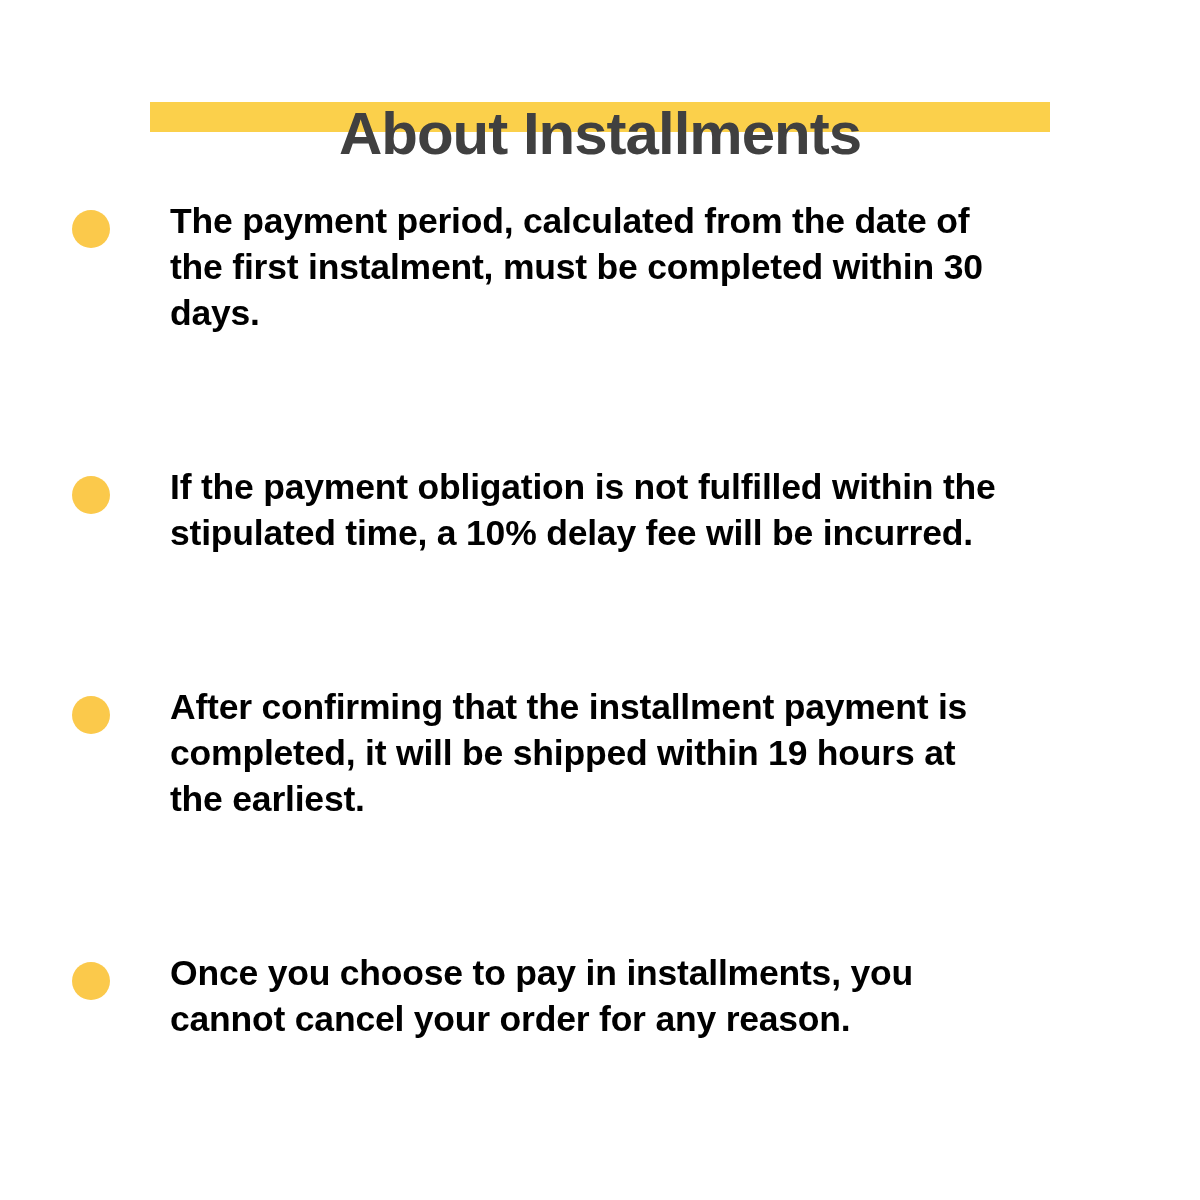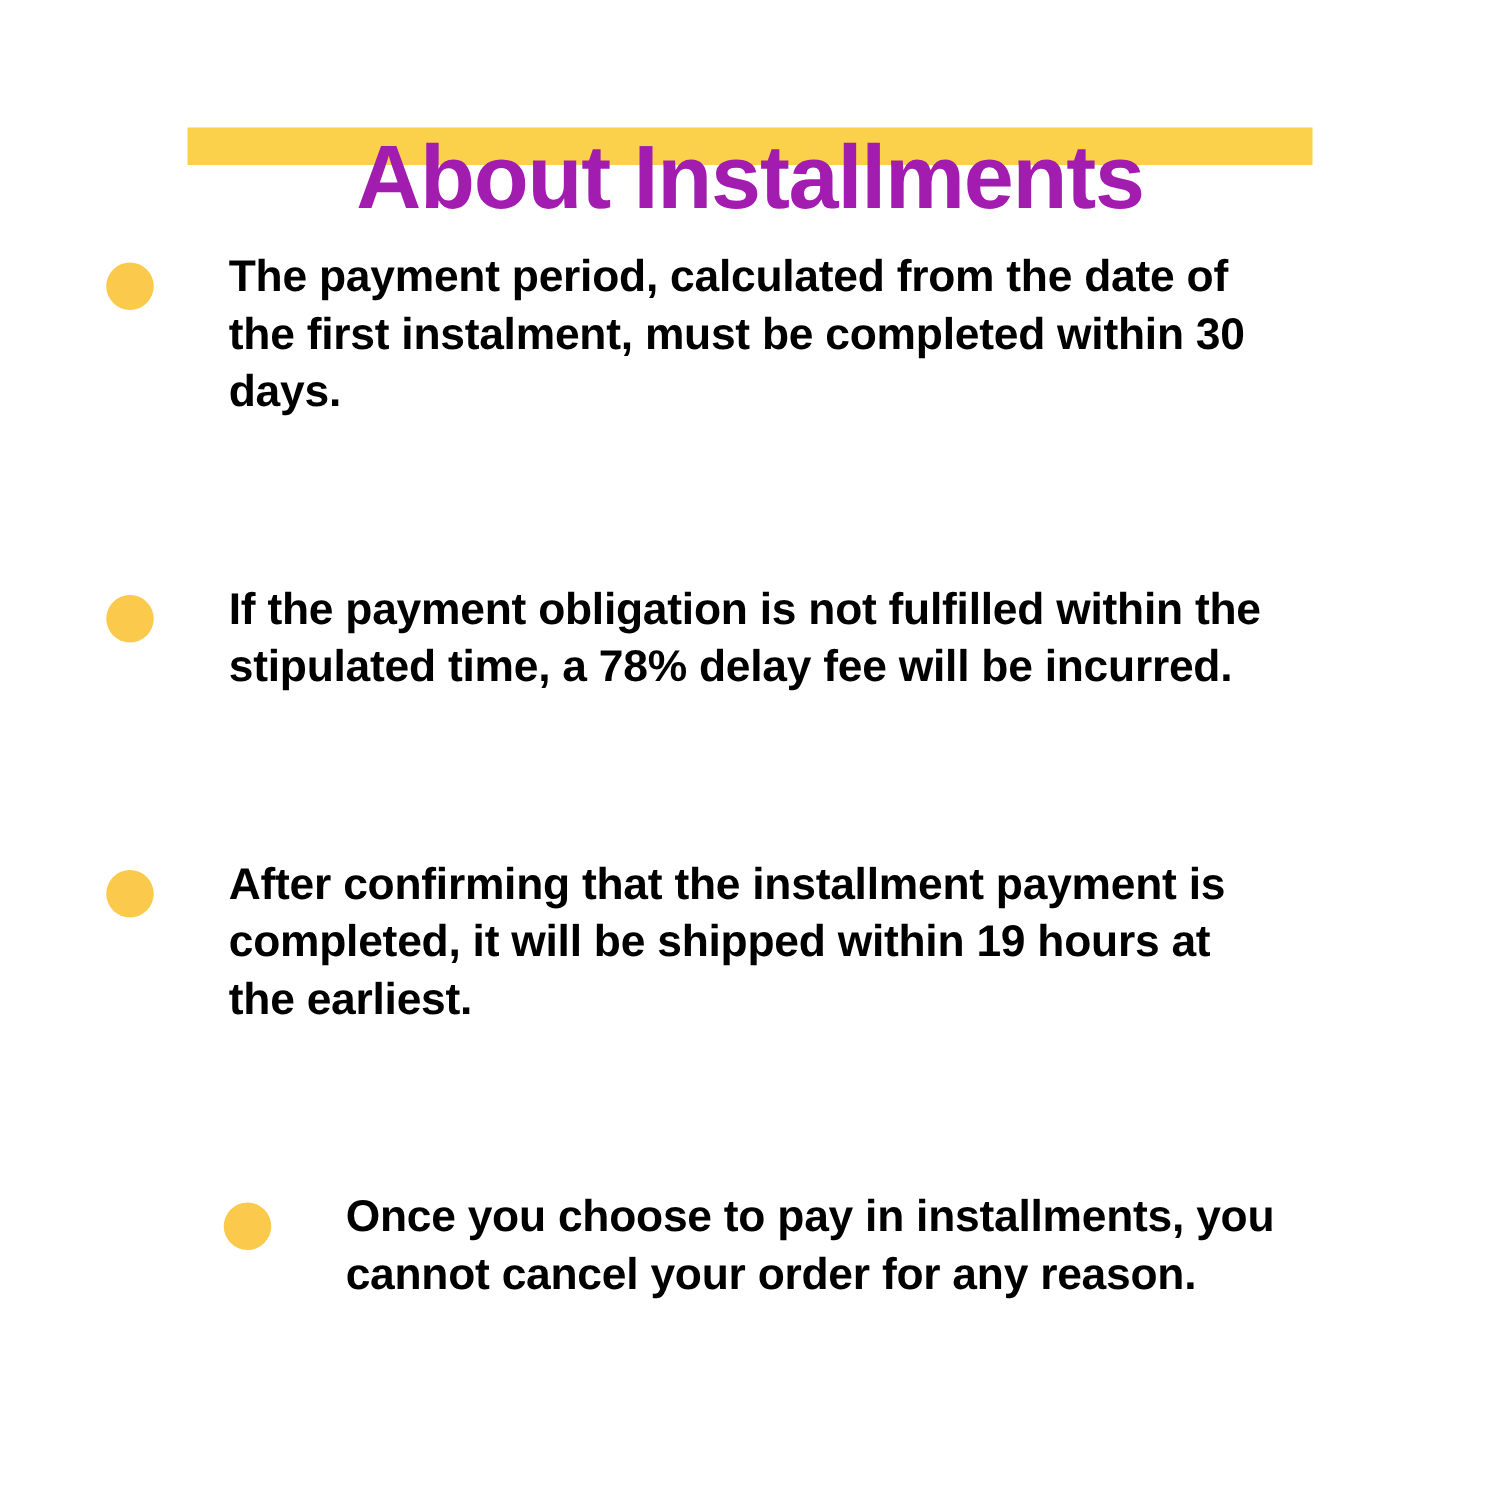--- a/index.html
+++ b/index.html
@@ -35,43 +35,42 @@
     right: 150px;
     top: 56px;
     height: 30px;
     background: #fbd04b;
     z-index: 1;
   }
   .title-text {
     position: relative;
     z-index: 2;
     display: inline-block;
-    font-size: 72px;
+    font-size: 60px;
     font-weight: bold;
     letter-spacing: -1px;
     line-height: 96px;
-    color: #a21caf;
+    color: #404040;
     white-space: nowrap;
   }
 
   
   .bullet-list {
-    margin: 52px 0 0 17px;
+    margin: 52px 0 0 4px;
     padding: 0;
     list-style: none;
   }
   .bullet-item {
     display: flex;
     align-items: flex-start;
     margin-bottom: 128px;
     padding-left: 68px;
   }
   .bullet-item:last-child {
     margin-bottom: 0;
-    justify-content: center;
   }
   .bullet-dot {
     flex: 0 0 auto;
     width: 38px;
     height: 38px;
     border-radius: 50%;
     background: #fbc94b;
     margin-top: 12px;
   }
   .bullet-text {
@@ -97,21 +96,21 @@
 
   <ul class="bullet-list">
 
     <li class="bullet-item">
       <span class="bullet-dot"></span>
       <span class="bullet-text">The payment period, calculated from the date of the first instalment, must be completed within 30 days.</span>
     </li>
 
     <li class="bullet-item">
       <span class="bullet-dot"></span>
-      <span class="bullet-text">If the payment obligation is not fulfilled within the stipulated time, a 78% delay fee will be incurred.</span>
+      <span class="bullet-text">If the payment obligation is not fulfilled within the stipulated time, a 10% delay fee will be incurred.</span>
     </li>
 
     <li class="bullet-item">
       <span class="bullet-dot"></span>
       <span class="bullet-text">After confirming that the installment payment is completed, it will be shipped within 19 hours at the earliest.</span>
     </li>
 
     <li class="bullet-item">
       <span class="bullet-dot"></span>
       <span class="bullet-text">Once you choose to pay in installments, you cannot cancel your order for any reason.</span>

